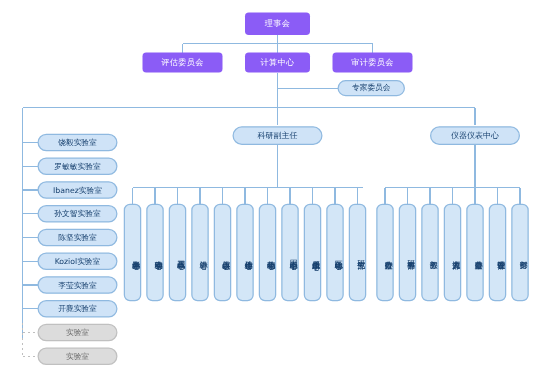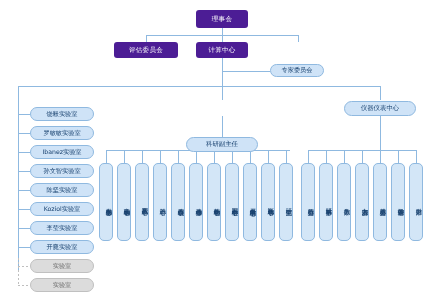--- a/index.html
+++ b/index.html
@@ -9,21 +9,21 @@
     font-family:"DejaVu Sans","Liberation Sans",sans-serif;
     overflow:hidden;
     position:relative;
   }
   #chart{position:absolute;left:0;top:0;width:440px;height:305px;}
   .lines{position:absolute;left:0;top:0;width:440px;height:305px;pointer-events:none;}
 
   
   .node-solid{
     position:absolute;
-    background:#4c1d95;
+    background:#8b5cf6;
     border-radius:3px;
     color:#ffffff;
     font-size:6.5px;
     letter-spacing:.3px;
     display:flex;align-items:center;justify-content:center;
     box-sizing:border-box;
     white-space:nowrap;
   }
   
   .node-pill{
@@ -132,26 +132,29 @@
   </div>
 
   <div class="node-solid" style="left:114px;top:42px;width:64px;height:16px;">
     <span>评估委员会</span>
   </div>
 
   <div class="node-solid" style="left:196px;top:42px;width:52px;height:16px;">
     <span>计算中心</span>
   </div>
 
+  <div class="node-solid" style="left:266px;top:42px;width:64px;height:16px;">
+    <span>审计委员会</span>
+  </div>
 
   <div class="node-pill" style="left:270px;top:64px;width:54px;height:13px;">
     <span>专家委员会</span>
   </div>
 
-  <div class="node-pill wide" style="left:186px;top:101px;width:72px;height:15px;margin-top:36px;">
+  <div class="node-pill wide" style="left:186px;top:101px;width:72px;height:15px;">
     <span>科研副主任</span>
   </div>
 
   <div class="node-pill wide" style="left:344px;top:101px;width:72px;height:15px;">
     <span>仪器仪表中心</span>
   </div>
 
   <div class="node-pill" style="left:30px;top:107px;width:64px;height:14px;">
     <span>饶毅实验室</span>
     </div>

